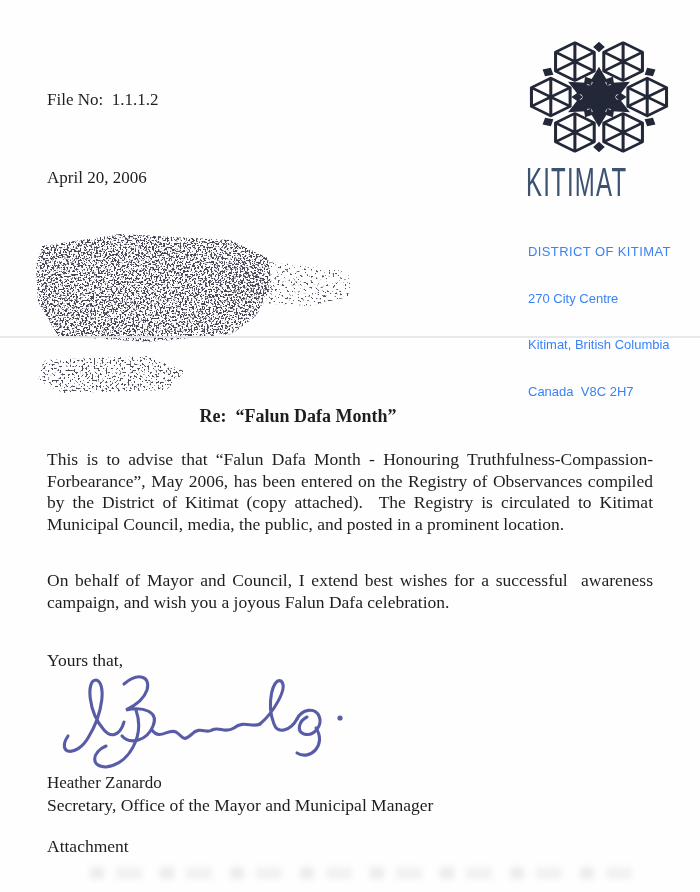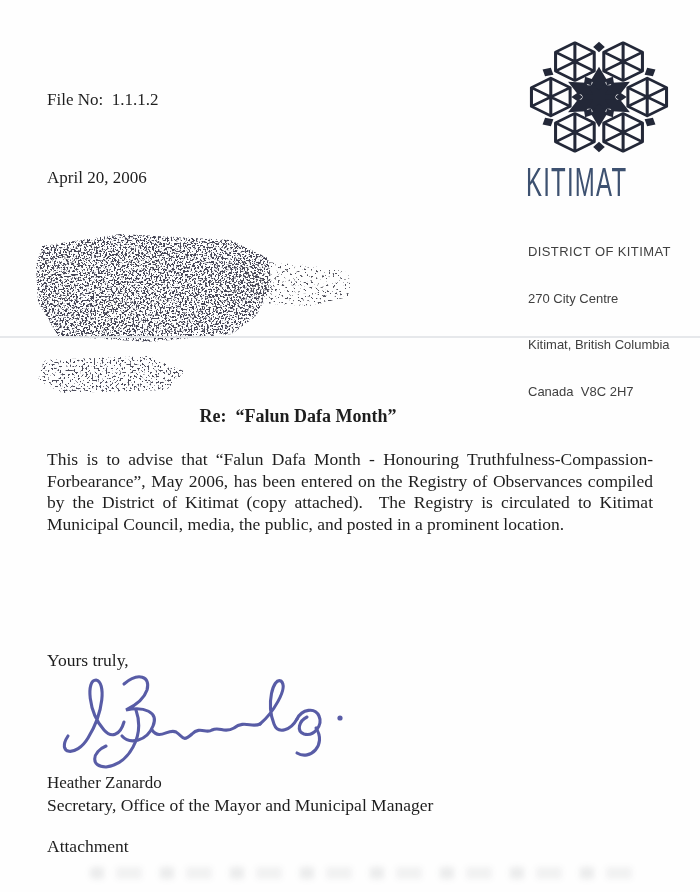--- a/index.html
+++ b/index.html
@@ -11,21 +11,21 @@
   .abs{position:absolute;}
   .serif-line{font-size:17px;white-space:pre-wrap;}
   
   .wordmark{
     font-family:"Liberation Sans","DejaVu Sans",sans-serif;
     font-size:40px;font-weight:300;color:#3d5170;letter-spacing:2px;
     transform:scaleX(.60);transform-origin:left top;white-space:nowrap;
   }
   .lh-block{
     font-family:"Liberation Sans","DejaVu Sans",sans-serif;
-    font-size:13px;line-height:15.5px;color:#404040;white-space:pre-wrap;
+    font-size:13px;line-height:15.5px;color:#3b82f6;white-space:pre-wrap;
   }
   .lh-org{letter-spacing:.4px;}
   .contact-row{display:flex;}
   .contact-row .lbl{width:52px;}
   
   .subject{
     left:47px;top:406px;width:606px;text-align:center;
   }
   .subject span{
     display:inline-block;transform:translateX(-52px);
@@ -143,22 +143,23 @@
   </div>
 
   <div class="abs scanline"></div>
 
   <div class="abs subject">
     <span>Re:  “Falun Dafa Month”</span>
   </div>
 
   <p class="abs para" style="top:449px;">This is to advise that “Falun Dafa Month - Honouring Truthfulness-Compassion-Forbearance”, May 2006, has been entered on the Registry of Observances compiled by the District of Kitimat (copy attached).  The Registry is circulated to Kitimat Municipal Council, media, the public, and posted in a prominent location.</p>
 
+  <p class="abs para" style="top:570px;">On behalf of Mayor and Council, I extend best wishes for a successful  awareness campaign, and wish you a joyous Falun Dafa celebration.</p>
 
-  <div class="abs serif-line" style="left:47px;top:650px;font-size:17.5px;">Yours truly,</div>
+  <div class="abs serif-line" style="left:47px;top:650px;font-size:17.5px;">Yours that,</div>
 
   <div class="abs" style="left:48px;top:664px;">
     <svg width="310" height="110" viewBox="0 0 310 110">
       <g fill="none" stroke="#4b4f9f" stroke-width="3.1" stroke-linecap="round" opacity="0.92">
         <path d="M20,72 C8,90 28,94 40,74 C56,48 58,18 48,16 C38,16 40,48 56,66 C63,74 72,72 76,58"></path>
         <path d="M76,20 C90,8 103,12 99,26 C95,38 82,44 78,46 C96,42 111,48 105,62 C99,77 82,81 74,72"></path>
         <path d="M88,46 C97,72 81,100 58,103 C42,103 44,88 58,82"></path>
         <path d="M104,66 C112,77 120,64 128,68 C135,72 134,79 144,70 C152,62 158,70 164,66 C172,62 176,70 186,64 C196,56 204,64 212,60"></path>
         <path d="M212,60 C224,50 241,24 233,17 C225,13 218,40 226,60 C230,71 243,66 249,55"></path>
         <path d="M249,55 C254,45 267,43 271,52 C275,61 266,73 256,70 C248,67 251,57 259,53"></path>

